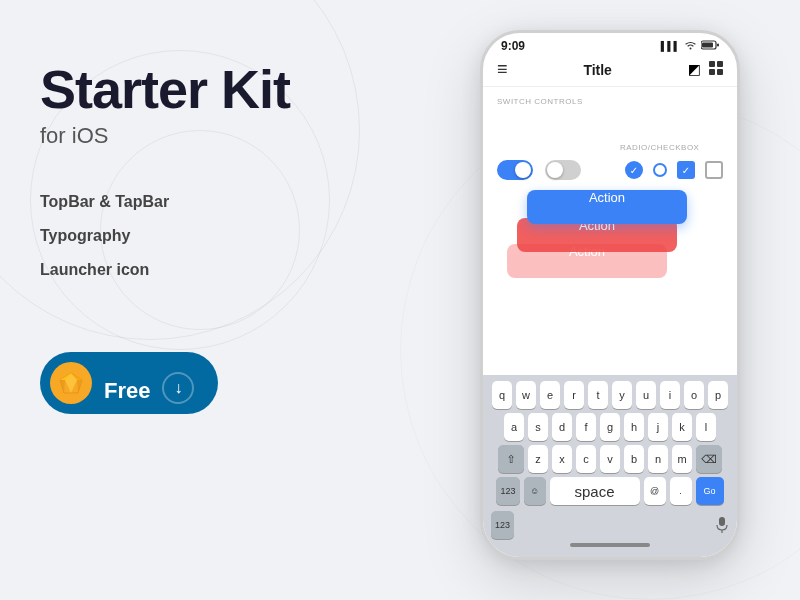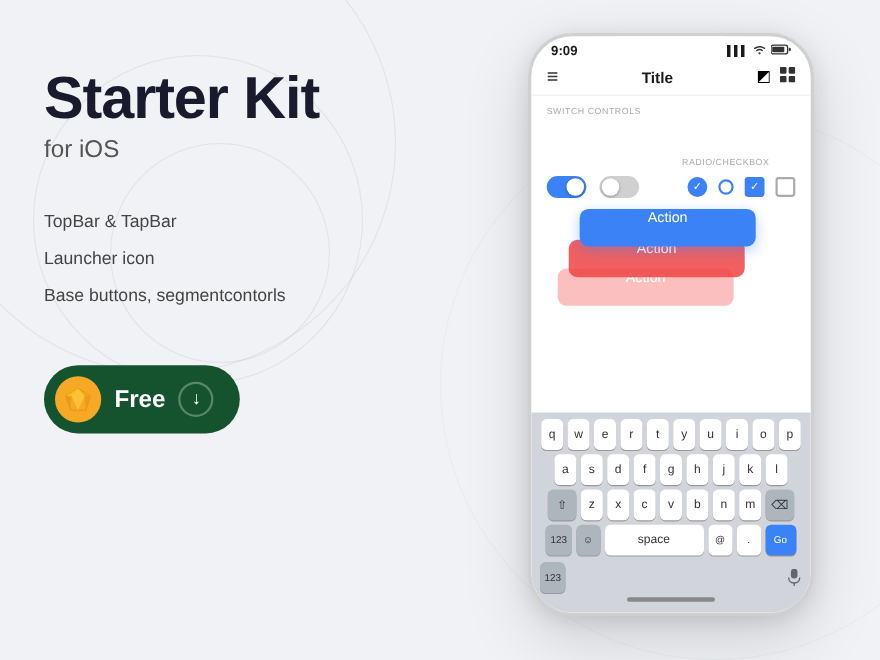--- a/index.html
+++ b/index.html
@@ -45,31 +45,31 @@
 
     .feature-list {
       list-style: none;
       margin-bottom: 40px;
     }
 
     .feature-list li {
       font-size: 16px;
       color: #444;
       line-height: 2.1;
-      font-weight: 400;
+      font-weight: 700;
     }
 
     .free-badge {
       display: inline-flex;
-      align-items: center;
+      align-items: flex-end;
       gap: 12px;
-      background: #14532d;
+      background: #0369a1;
       border-radius: 50px;
       padding: 10px 24px 10px 10px;
-      margin-top: 6px;
+      margin-top: 26px;
     }
 
     .sketch-icon {
       width: 42px;
       height: 42px;
       background: #f7a825;
       border-radius: 50%;
       display: flex;
       align-items: center;
       justify-content: center;
@@ -360,22 +360,22 @@
 <div class="bg-circle" style="width:300px;height:300px;top:50px;left:30px;"></div>
 <div class="bg-circle" style="width:200px;height:200px;top:130px;left:100px;"></div>
 <div class="bg-circle" style="width:500px;height:500px;top:100px;right:-100px;opacity:0.4;"></div>
 
 <div class="left-panel">
   <h1 class="title-main">Starter Kit</h1>
   <p class="title-sub">for iOS</p>
 
   <ul class="feature-list">
     <li>TopBar &amp; TapBar</li>
+    <li>Typography</li>
     <li>Launcher icon</li>
-    <li>Base buttons, segmentcontorls</li>
   </ul>
 
   <div class="free-badge">
     <div class="sketch-icon">
 
       <svg width="24" height="22" viewBox="0 0 24 22" fill="none">
         <polygon points="12,1 23,8 19,21 5,21 1,8" fill="#f7a825" stroke="#e8951a" stroke-width="1"></polygon>
         <polygon points="12,1 6,8 12,21 18,8" fill="#ffc740" opacity="0.8"></polygon>
         <polygon points="1,8 6,8 5,21" fill="#e8951a" opacity="0.7"></polygon>
         <polygon points="23,8 18,8 19,21" fill="#e8951a" opacity="0.7"></polygon>
@@ -500,21 +500,21 @@
         <div class="key">v</div>
         <div class="key">b</div>
         <div class="key">n</div>
         <div class="key">m</div>
         <div class="key key-dark" style="min-width:26px;">⌫</div>
       </div>
 
       <div class="key-row">
         <div class="key key-dark key-small">123</div>
         <div class="key key-dark key-small">☺</div>
-        <div class="key key-space" style="min-width:90px;font-size:11px;">space</div>
+        <div class="key key-space" style="min-width:90px;font-size:15px;">space</div>
         <div class="key key-small">@</div>
         <div class="key key-small">.</div>
         <div class="key key-blue key-small" style="min-width:28px;">Go</div>
       </div>
 
       <div class="key-row" style="justify-content:space-between;padding:2px 4px 0;">
         <div class="key key-dark key-small">123</div>
         <div style="display:flex;align-items:center;">
           <svg width="14" height="16" viewBox="0 0 14 16">
               <rect x="4" y="0" width="6" height="9" rx="3" fill="#666"></rect>

